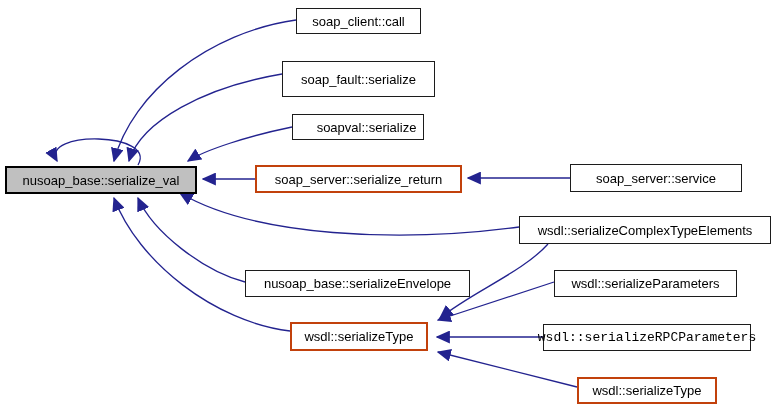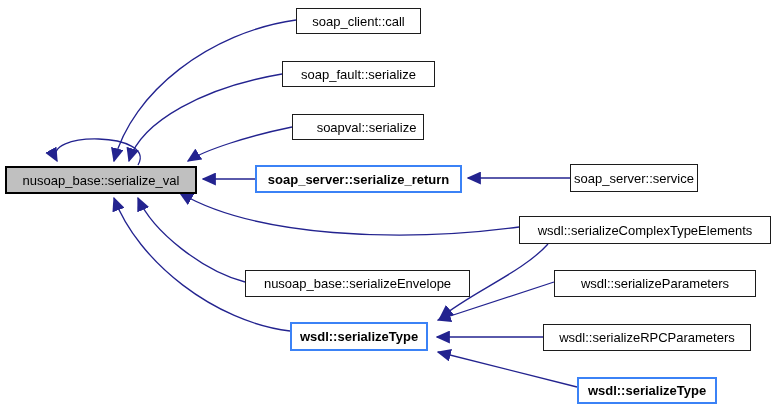--- a/index.html
+++ b/index.html
@@ -16,21 +16,21 @@
     box-sizing:border-box;
     display:flex;align-items:center;justify-content:center;
     background:#ffffff;
     border:1px solid #1c1c1c;
     font-size:13px;
     color:#000000;
     white-space:nowrap;
     cursor:pointer;
     line-height:1;
   }
-  .node.thick{border:2px solid #3b82f6;font-weight:bold;}
+  .node.thick{border:2px solid #c2410c;}
   .node.current{
     background:var(--current-fill,#c0c0c0);
     border:2px solid #000000;
   }
   .edge{fill:none;stroke:var(--edge-color,#23238f);stroke-width:1.3px;}
 </style>
 </head>
 <body>
 
 <div id="graph">
@@ -66,33 +66,33 @@
 
     <path class="edge" d="M543,337 L437,337" marker-end="url(#arrow)"></path>
 
     <path class="edge" d="M577,387 L438,352" marker-end="url(#arrow)"></path>
   </svg>
 
   <div class="node" style="left:296px;top:8px;width:125px;height:26px;">soap_client::call</div>
 
   <div class="node current" style="left:5px;top:166px;width:192px;height:28px;">nusoap_base::serialize_val</div>
 
-  <div class="node" style="left:282px;top:61px;width:153px;height:26px;">soap_fault::serialize</div>
+  <div class="node" style="left:282px;top:61px;width:153px;height:36px;">soap_fault::serialize</div>
 
   <div class="node" style="left:292px;top:114px;width:132px;height:26px;padding-left:17px;">soapval::serialize</div>
 
   <div class="node thick" style="left:255px;top:165px;width:207px;height:28px;">soap_server::serialize_return</div>
 
-  <div class="node" style="left:570px;top:164px;width:128px;height:28px;">soap_server::service</div>
+  <div class="node" style="left:570px;top:164px;width:172px;height:28px;">soap_server::service</div>
 
   <div class="node" style="left:245px;top:270px;width:225px;height:27px;">nusoap_base::serializeEnvelope</div>
 
   <div class="node" style="left:519px;top:216px;width:252px;height:28px;">wsdl::serializeComplexTypeElements</div>
 
   <div class="node thick" style="left:290px;top:322px;width:138px;height:29px;">wsdl::serializeType</div>
 
-  <div class="node" style="left:554px;top:270px;width:202px;height:27px;">wsdl::serializeParameters</div>
+  <div class="node" style="left:554px;top:270px;width:183px;height:27px;">wsdl::serializeParameters</div>
 
-  <div class="node" style="left:543px;top:324px;width:208px;height:27px;">wsdl::serializeRPCParameters</div>
+  <div class="node" style="left:543px;top:324px;width:208px;height:27px;font-family:Liberation Mono, monospace;">wsdl::serializeRPCParameters</div>
 
   <div class="node thick" style="left:577px;top:377px;width:140px;height:27px;">wsdl::serializeType</div>
 
 </div>
 
 </body></html>

